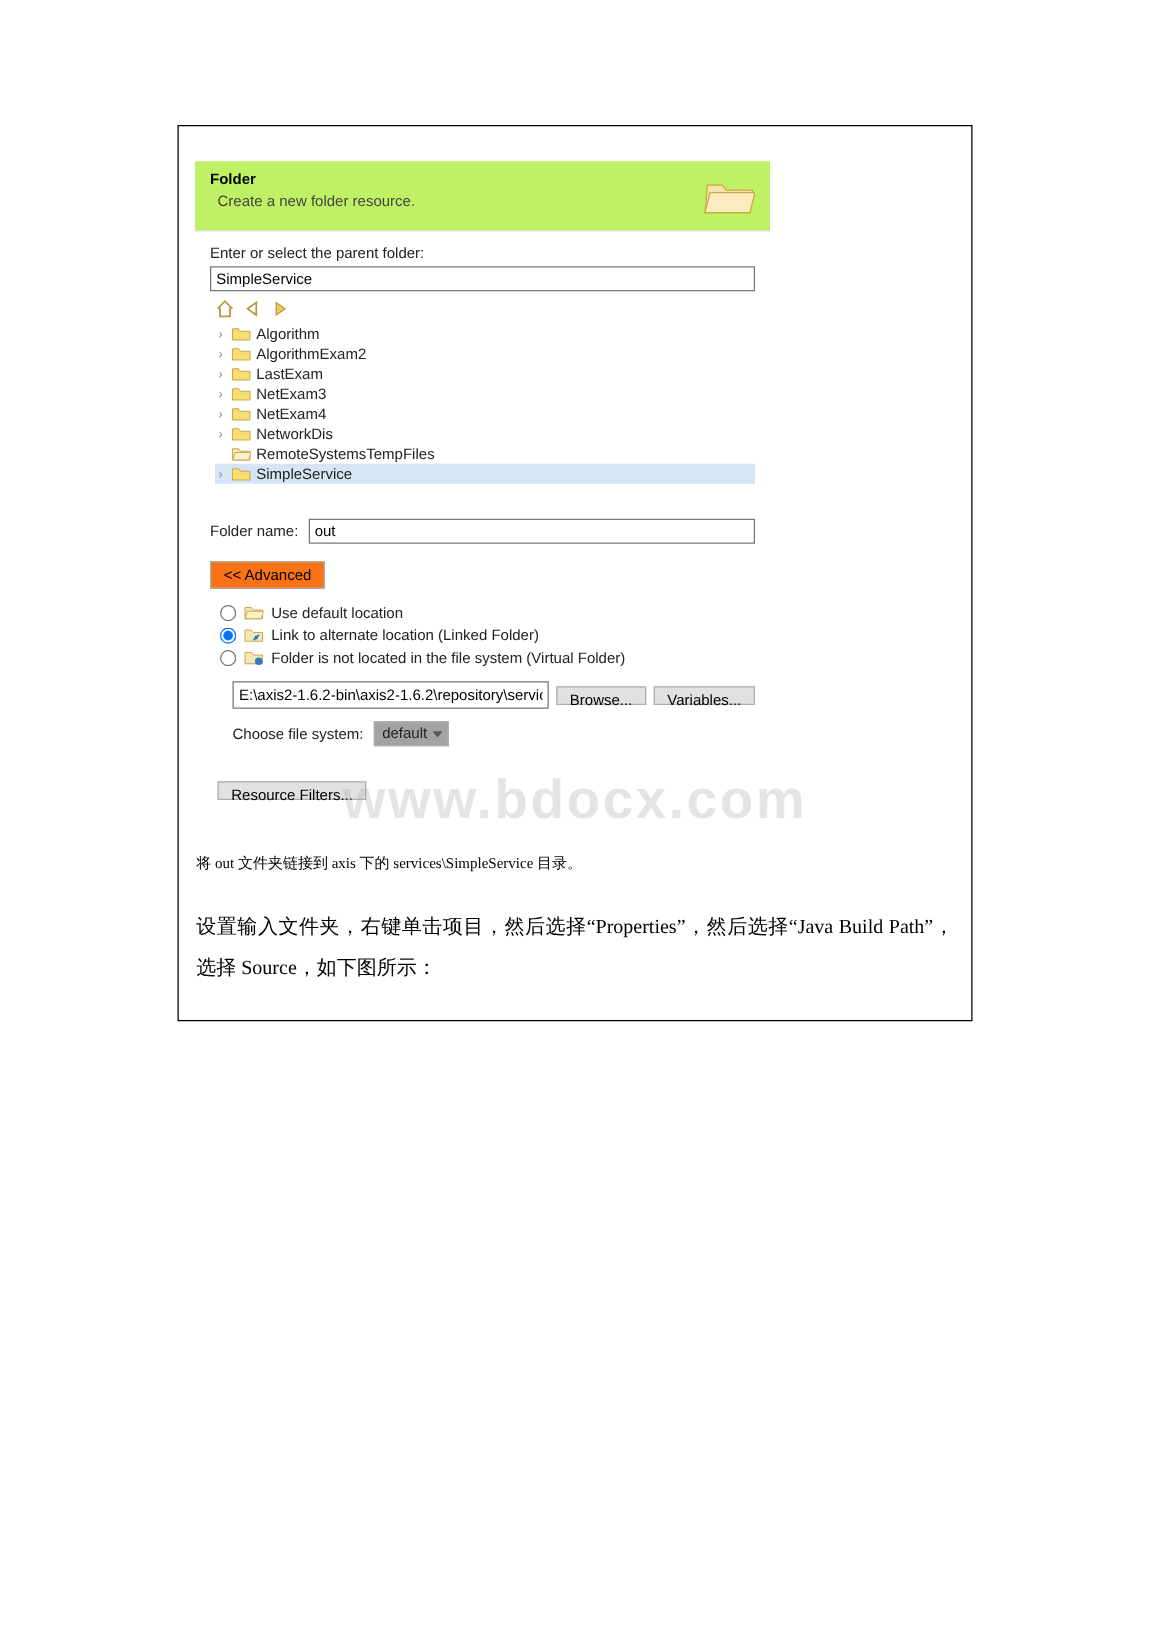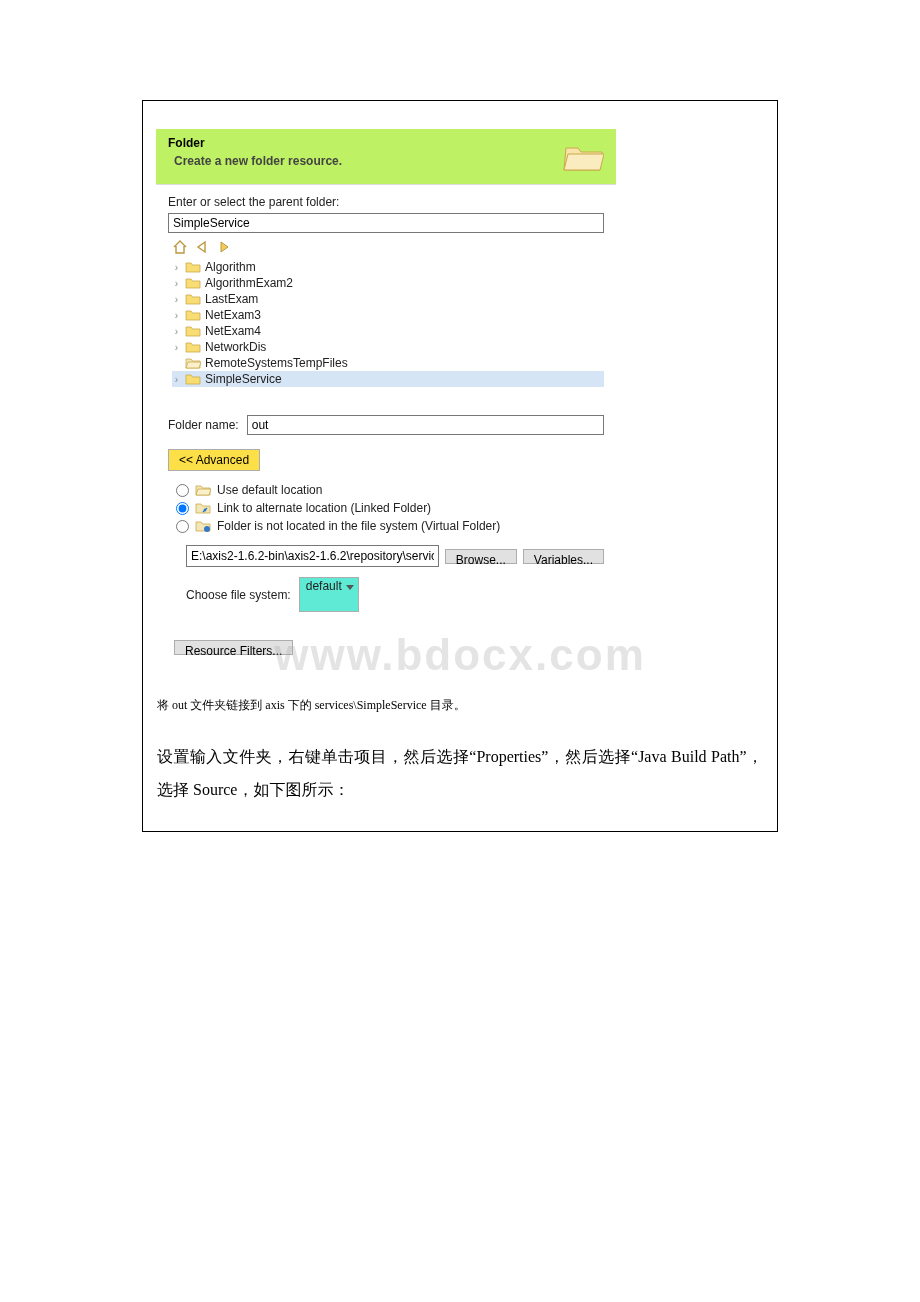--- a/index.html
+++ b/index.html
@@ -9,51 +9,51 @@
     .titlebar { display: flex; align-items: center; height: 30px; padding: 0 0 0 6px; }
     .eclipse-icon { width: 16px; height: 16px; margin-right: 8px; display: inline-flex; align-items: center; justify-content: center; }
     .eclipse-icon svg { width: 16px; height: 16px; }
     .titlebar-title { font-size: 12px; color: #000; }
     .titlebar-btns { margin-left: auto; display: flex; }
     .titlebar-btn { width: 46px; height: 30px; display: flex; align-items: center; justify-content: center; font-size: 14px; color: #222; cursor: pointer; font-family: "Segoe UI Symbol", sans-serif; }
 
     .header-band { background: #bef264; padding: 7px 12px 10px 12px; display: flex; align-items: flex-start; border-bottom: 1px solid #ddd; }
     .header-text { flex: 1; }
     .header-title { font-weight: bold; font-size: 12px; color: #000; }
-    .header-desc { font-size: 12px; color: #444; margin-top: 4px; padding-left: 6px; font-weight: bold; }
+    .header-desc { font-size: 12px; color: #444; margin-top: 4px; padding-left: 6px; }
     .folder-art { width: 42px; height: 34px; margin-top: 4px; }
 
     .body { padding: 10px 12px 6px 12px; font-size: 12px; color: #222; }
     .field-label { margin-bottom: 4px; }
     .text-input { width: 100%; border: 1px solid #777; padding: 2px 4px; font-size: 12px; height: 20px; }
     
     .tree-bar { display: flex; gap: 6px; padding: 6px 0 2px 4px; }
     .tool-icon { width: 16px; height: 16px; display: flex; align-items: center; justify-content: center; opacity: .85; }
     .tree { padding: 2px 0 20px 4px; }
     .tree-row { display: flex; align-items: center; gap: 4px; padding: 1px 0; font-size: 12px; }
     .tw { color: #888; width: 9px; text-align: center; font-size: 10px; }
     .proj-icon { width: 16px; height: 14px; display: inline-block; }
     .selected { background: #d6e5f5; }
 
     .name-row { display: flex; align-items: center; gap: 8px; margin-top: 8px; }
     .name-row input { flex: 1; }
 
-    .adv-btn { margin-top: 14px; border: 1px solid #adadad; background: #fde047; padding: 3px 10px; font-size: 12px; cursor: pointer; }
+    .adv-btn { margin-top: 14px; border: 1px solid #adadad; background: #f97316; padding: 3px 10px; font-size: 12px; cursor: pointer; }
     
     .radios { margin-top: 10px; padding-left: 8px; }
     .radio-row { display: flex; align-items: center; gap: 6px; font-size: 12px; padding: 2px 0; }
     .radio-row input { margin: 0; }
     .small-icon { width: 16px; height: 14px; display: inline-block; }
 
     .path-row { display: flex; gap: 6px; margin: 10px 0 0 18px; align-items: center; }
     .path-row input { flex: 1; height: 22px; border: 1px solid #777; padding: 2px 4px; font-size: 12px; }
     .btn { border: 1px solid #adadad; background: #e1e1e1; padding: 3px 10px; font-size: 12px; cursor: pointer; height: 15px; }
 
     .fs-row { margin: 10px 0 0 18px; font-size: 12px; display: flex; align-items: center; gap: 8px; }
-    .select-fake { border: 1px solid #adadad; background: #5eead4; padding: 1px 16px 1px 6px; font-size: 12px; height: 35px; position: relative; cursor: pointer; }
+    .select-fake { border: 1px solid #adadad; background: #a3a3a3; padding: 1px 16px 1px 6px; font-size: 12px; height: 20px; position: relative; cursor: pointer; }
     .select-fake::after { content: ""; position: absolute; right: 4px; top: 7px; border-left: 4px solid transparent; border-right: 4px solid transparent; border-top: 5px solid #555; }
     
     .filters-btn { margin: 28px 0 0 6px; }
 
     .watermark { position: relative; text-align: center; margin-top: -34px; font-size: 44px; font-weight: bold; color: rgba(170,170,170,0.32); letter-spacing: 2px; pointer-events: none; z-index: 5; }
     .caption { font-size: 12px; color: #000; margin: 18px 14px 0 14px; line-height: 1.3; font-family: SimSun, serif; }
     .caption-block { font-size: 16px; color: #000; margin: 26px 14px 0 14px; line-height: 2.1; font-family: SimSun, serif; text-align: justify; }
   </style>
 </head>
 <body>

